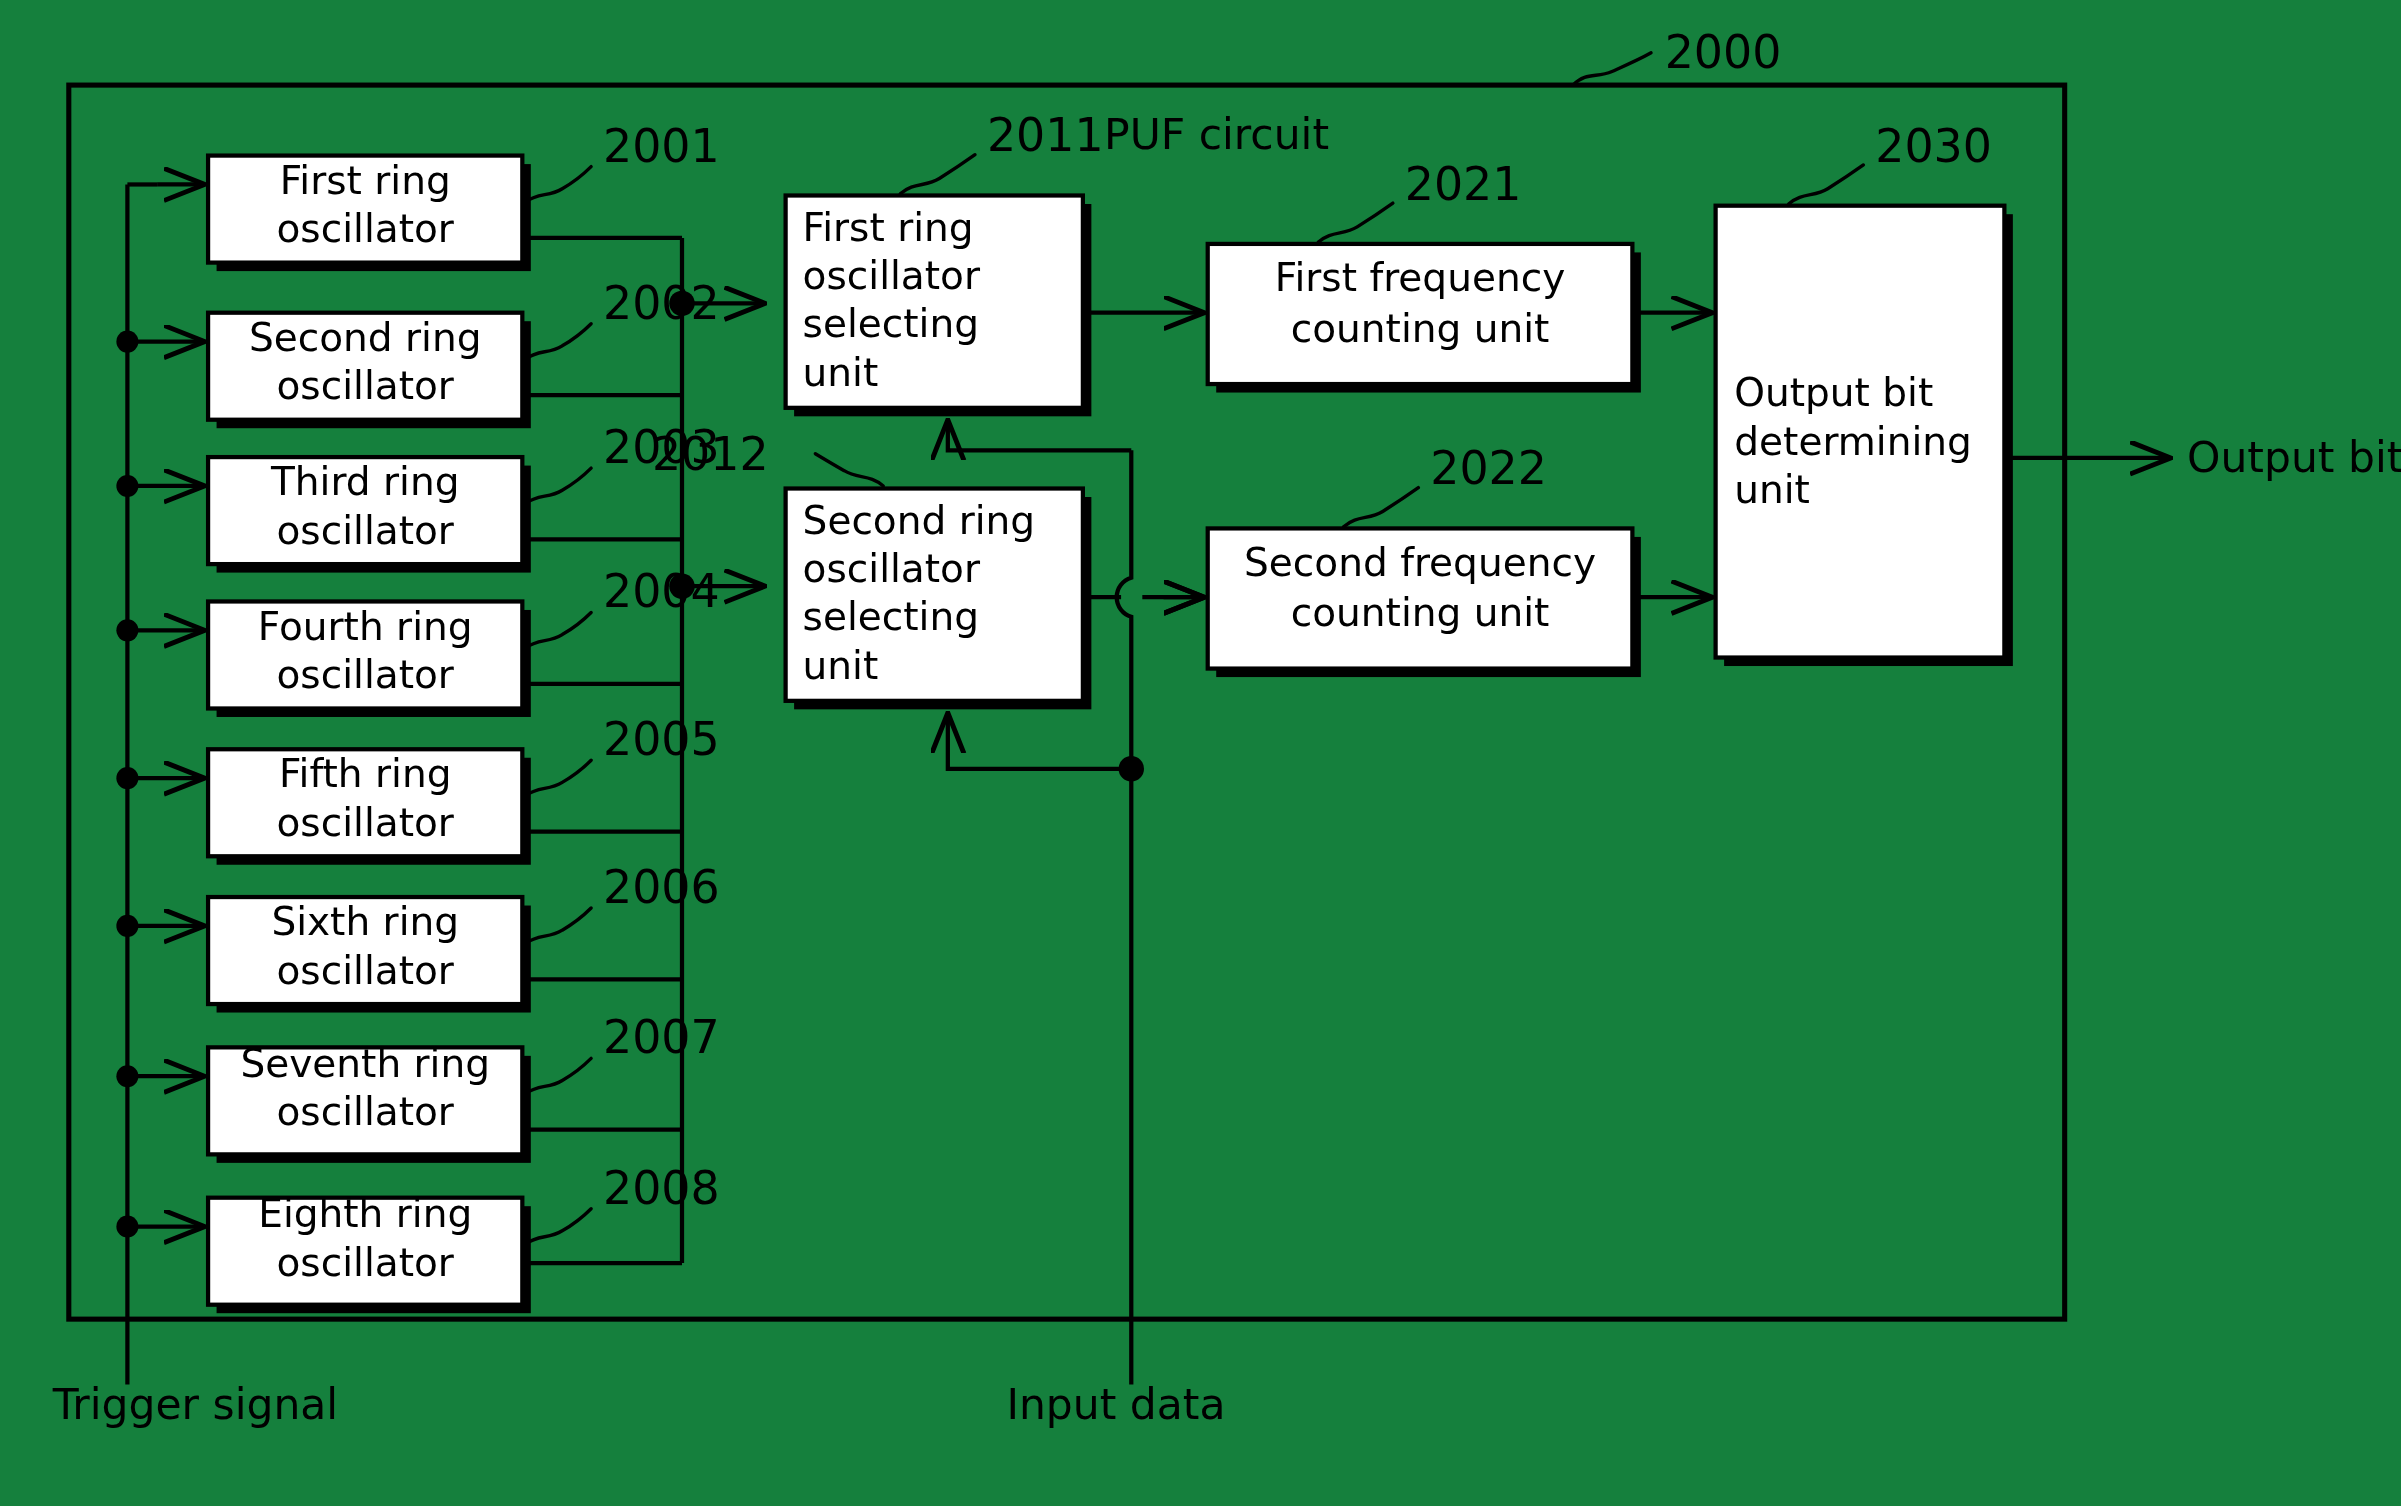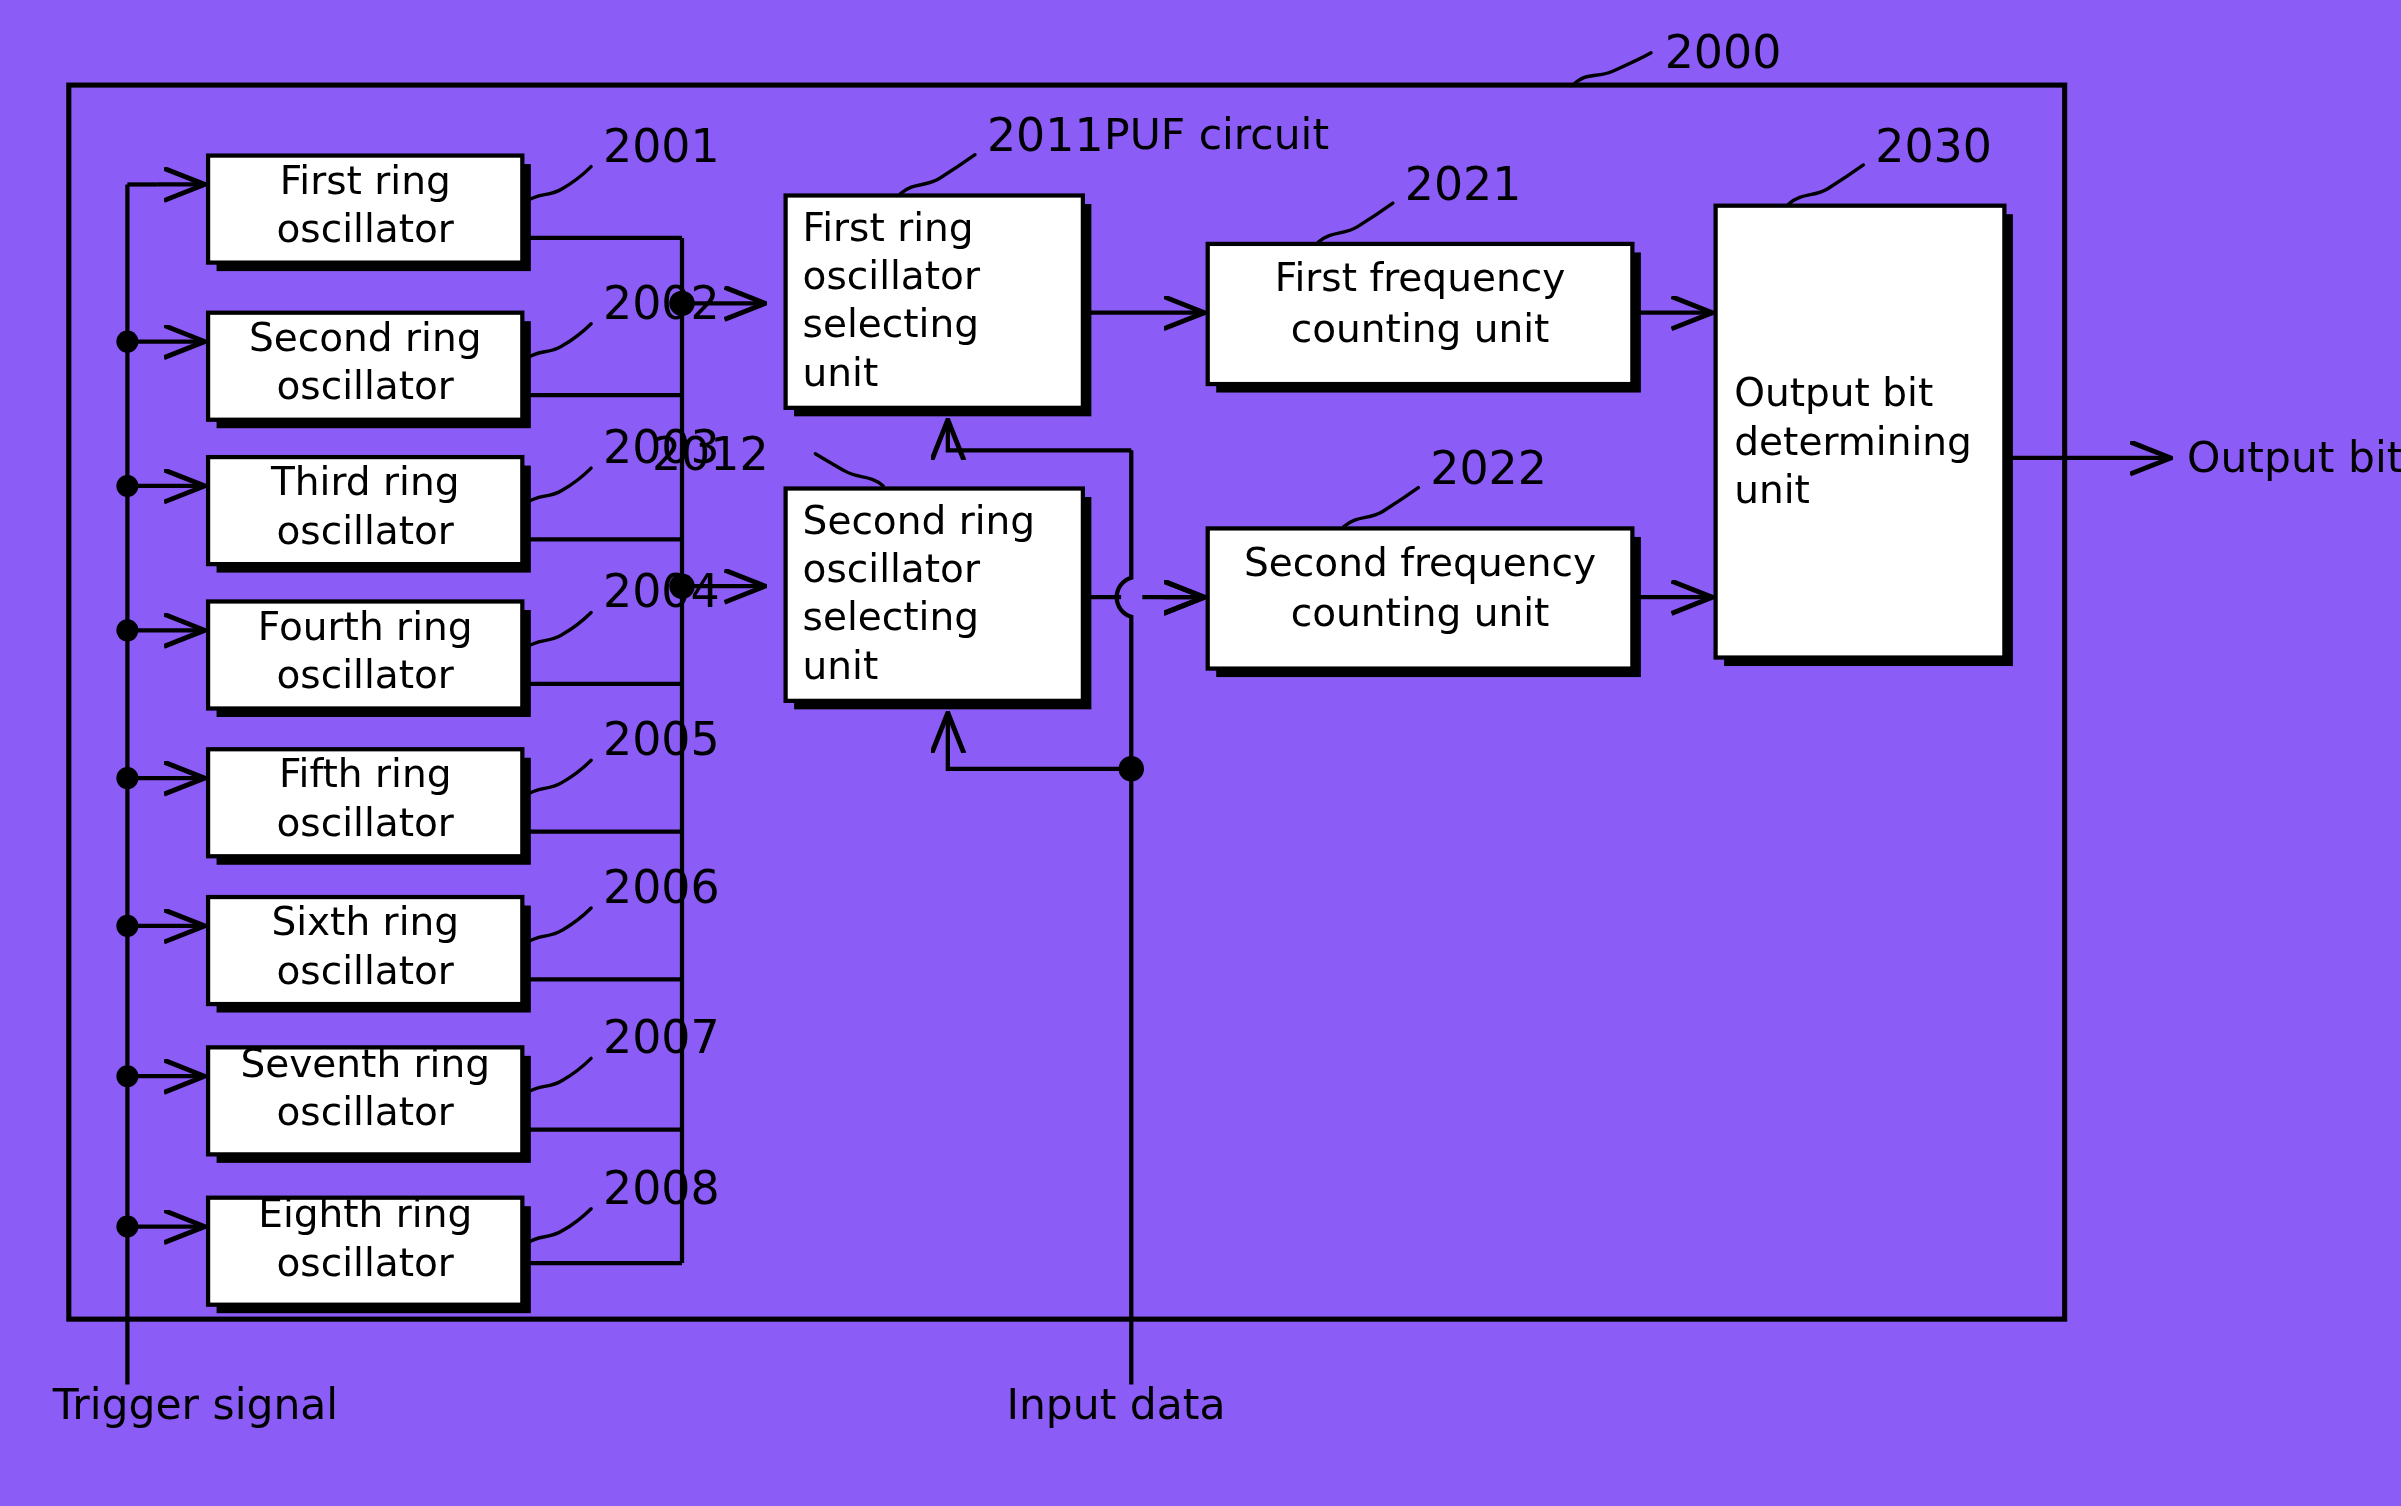--- a/index.html
+++ b/index.html
@@ -7,21 +7,21 @@
     padding: 0;
     background: #ffffff;
   }
   body {
     font-family: "DejaVu Sans", sans-serif;
   }
   #figure-root {
     position: relative;
     width: 2401px;
     height: 1507px;
-    background: #8b5cf6;
+    background: #15803d;
     overflow: hidden;
   }
   svg.diagram {
     position: absolute;
     left: 0;
     top: 0;
     width: 2401px;
     height: 1507px;
   }
   .wire {

